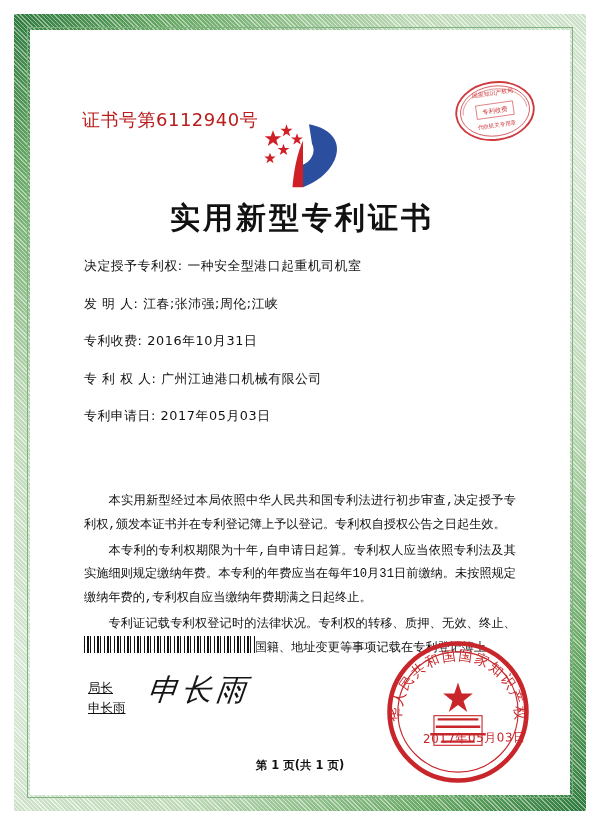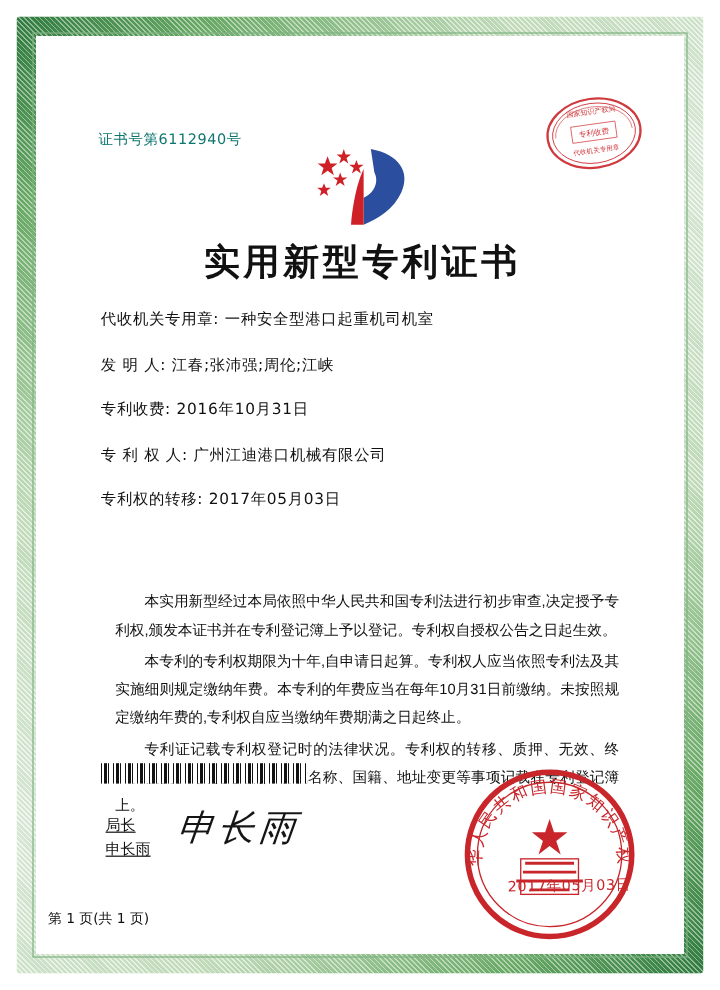--- a/index.html
+++ b/index.html
@@ -69,22 +69,22 @@
     top: 40px;
     right: 40px;
     bottom: 40px;
   }
 
   
   .cert-no {
     position: absolute;
     left: 42px;
     top: 68px;
-    font-size: 12px;
-    color: #0f766e;
+    font-size: 18px;
+    color: #b91c1c;
     letter-spacing: 0.5px;
     font-family: "DejaVu Sans", "Liberation Sans", sans-serif;
   }
 
   
   .stamp-top {
     position: absolute;
     right: 22px;
     top: 38px;
     width: 86px;
@@ -131,28 +131,28 @@
   .field-label {
     display: inline-block;
   }
   .field-value {
     display: inline;
     margin-top: 44px;
   }
 
   .body-text {
     position: absolute;
-    left: 56px;
+    left: 44px;
     right: 44px;
     top: 450px;
     font-size: 12.2px;
     line-height: 1.95;
     color: #111111;
     text-align: justify;
-    font-family: Liberation Sans, sans-serif;
+    font-family: Liberation Mono, monospace;
   }
   .body-text p {
     margin: 0 0 2px 0;
     text-indent: 2em;
   }
 
   
   .barcode {
     position: absolute;
     left: 44px;
@@ -207,24 +207,25 @@
     letter-spacing: 0.5px;
     font-family: "DejaVu Sans", "Liberation Sans", sans-serif;
     transform: rotate(-1deg);
   }
 
   .page-foot {
     position: absolute;
     left: 0;
     right: 0;
     bottom: 12px;
-    text-align: left;
+    text-align: center;
     font-size: 11.5px;
     color: #111111;
     font-family: "DejaVu Sans", "Liberation Sans", sans-serif;
+    font-weight: bold;
   }
 </style>
 </head>
 <body>
 
 <div class="page">
 
   <div class="frame-outer"></div>
   <div class="frame-texture"></div>
   <div class="frame-texture-mask"></div>
@@ -259,37 +260,37 @@
         <path d="M92,8 C124,14 136,34 126,56 C118,74 100,86 84,92 L84,62 C94,58 102,46 96,34 Z" fill="#2b4f9e"></path>
         <path d="M84,30 L84,92 L70,92 C70,92 72,56 84,30 Z" fill="#cf2027"></path>
         <path d="M84,30 L84,92 L88,92 L88,30 Z" fill="#2b4f9e" opacity="0.0"></path>
       </svg>
     </div>
 
     <div class="doc-title">实用新型专利证书</div>
 
     <div class="fields">
       <div class="field-row">
-        <span class="field-label">代收机关专用章:</span>
+        <span class="field-label">决定授予专利权:</span>
         <span class="field-value">一种安全型港口起重机司机室</span>
       </div>
       <div class="field-row">
         <span class="field-label">发  明  人:</span>
         <span class="field-value">江春;张沛强;周伦;江峡</span>
       </div>
       <div class="field-row">
         <span class="field-label">专利收费:</span>
         <span class="field-value">2016年10月31日</span>
       </div>
       <div class="field-row">
         <span class="field-label">专 利 权 人:</span>
         <span class="field-value">广州江迪港口机械有限公司</span>
       </div>
       <div class="field-row">
-        <span class="field-label">专利权的转移:</span>
+        <span class="field-label">专利申请日:</span>
         <span class="field-value">2017年05月03日</span>
       </div>
     </div>
 
     <div class="body-text">
       <p>本实用新型经过本局依照中华人民共和国专利法进行初步审查,决定授予专利权,颁发本证书并在专利登记簿上予以登记。专利权自授权公告之日起生效。</p>
       <p>本专利的专利权期限为十年,自申请日起算。专利权人应当依照专利法及其实施细则规定缴纳年费。本专利的年费应当在每年10月31日前缴纳。未按照规定缴纳年费的,专利权自应当缴纳年费期满之日起终止。</p>
       <p>专利证记载专利权登记时的法律状况。专利权的转移、质押、无效、终止、恢复和专利权人的姓名或名称、国籍、地址变更等事项记载在专利登记簿上。</p>
     </div>
 

